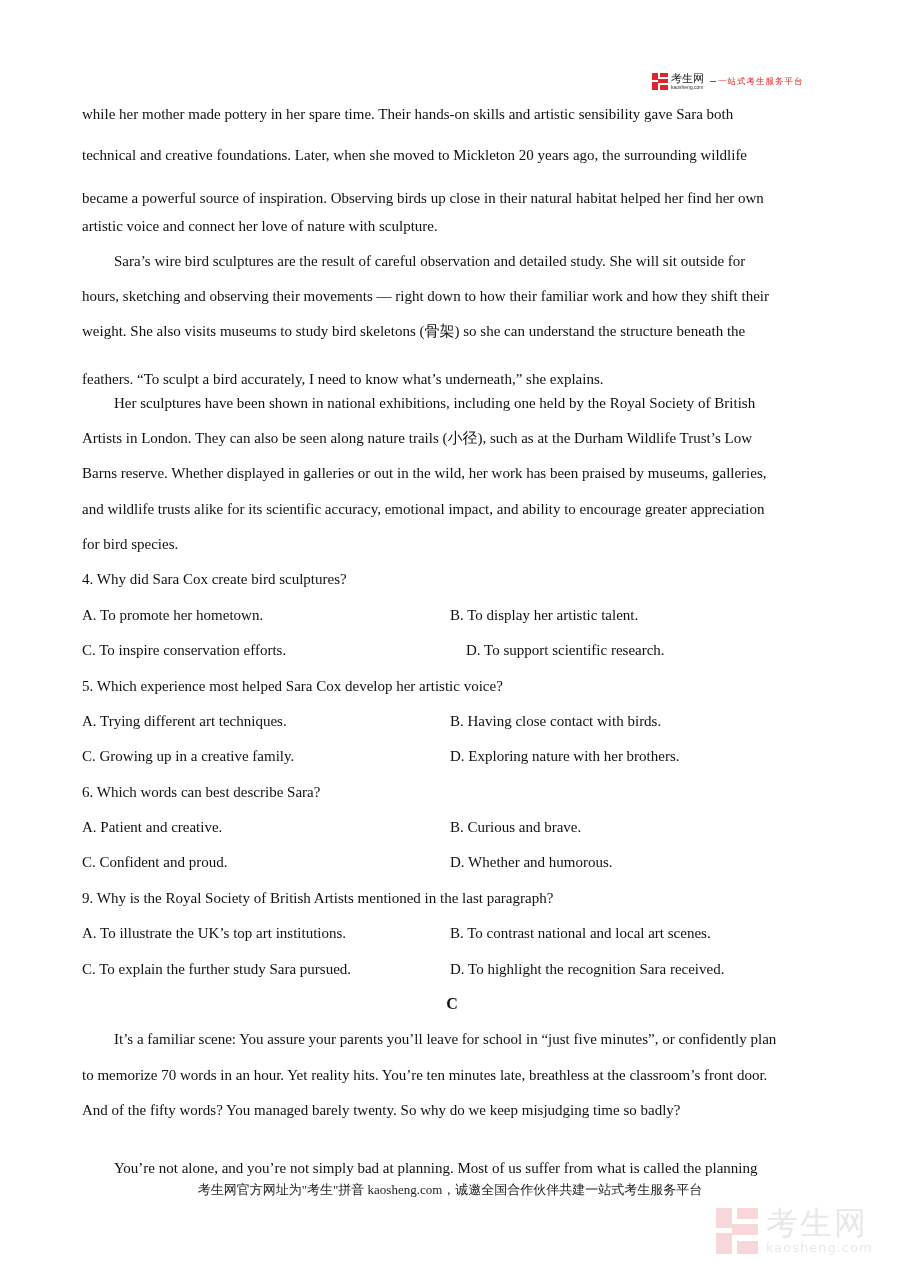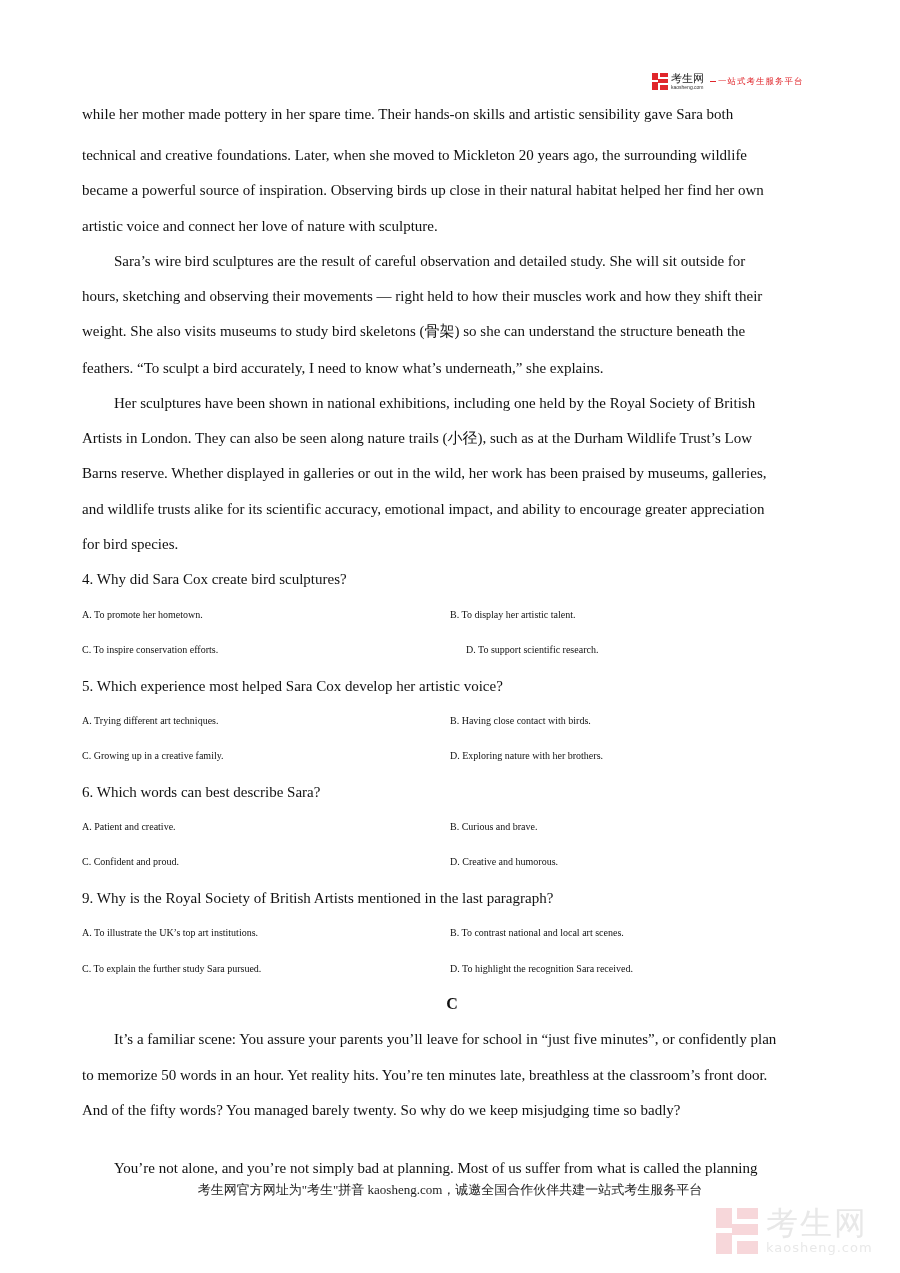--- a/index.html
+++ b/index.html
@@ -15,21 +15,21 @@
     .logo-mark .bar { position: absolute; background: #e0262b; }
     .logo-text-block { display: flex; flex-direction: column; line-height: 1; margin-right: 6px; }
     .logo-cn { font-family: "DejaVu Sans", sans-serif; font-size: 11px; color: #222; letter-spacing: 0px; }
     .logo-en { font-family: "Liberation Sans", sans-serif; font-size: 5px; color: #333; margin-top: 1px; }
     .logo-dash { width: 6px; height: 1px; background: #e0262b; margin-right: 2px; }
     .logo-slogan { font-family: "DejaVu Sans", sans-serif; font-size: 8.5px; color: #e0262b; letter-spacing: 1px; }
 
     .content { position: absolute; left: 82px; top: 102px; width: 740px; font-size: 15px; }
     .line { position: absolute; left: 0; white-space: nowrap; font-size: 15px; line-height: 20px; }
     .indent { padding-left: 32px; font-family: Liberation Serif, serif; }
-    .opt { position: absolute; white-space: nowrap; font-size: 10px; line-height: 20px; }
+    .opt { position: absolute; white-space: nowrap; font-size: 15px; line-height: 20px; }
     .section-title { position: absolute; left: 0; width: 740px; text-align: center; font-weight: bold; font-size: 16px; line-height: 20px; }
 
     .footer-text {
       position: absolute; left: 0; width: 900px; top: 1181px; text-align: center;
       font-size: 13px; color: #222;
     }
     .watermark { position: absolute; left: 716px; top: 1207px; display: flex; align-items: center; opacity: 0.9; }
     .wm-mark { width: 42px; height: 46px; position: relative; margin-right: 8px; }
     .wm-mark .bar { position: absolute; background: #f7d3d6; }
     .wm-text { display: flex; flex-direction: column; line-height: 1; }
@@ -52,27 +52,27 @@
     <span class="logo-en">kaosheng.com</span>
   </div>
   <span class="logo-dash"></span>
   <span class="logo-slogan">一站式考生服务平台</span>
 </div>
 
 <div class="content">
 
   <div class="line" style="top:2px">while her mother made pottery in her spare time. Their hands-on skills and artistic sensibility gave Sara both</div>
   <div class="line" style="top:43px">technical and creative foundations. Later, when she moved to Mickleton 20 years ago, the surrounding wildlife</div>
-  <div class="line" style="top:78px">became a powerful source of inspiration. Observing birds up close in their natural habitat helped her find her own</div>
+  <div class="line" style="top:86px">became a powerful source of inspiration. Observing birds up close in their natural habitat helped her find her own</div>
   <div class="line" style="top:114px">artistic voice and connect her love of nature with sculpture.</div>
 
   <div class="line indent" style="top:149px">Sara’s wire bird sculptures are the result of careful observation and detailed study. She will sit outside for</div>
-  <div class="line" style="top:184px">hours, sketching and observing their movements — right held to how their muscles work and how they shift their</div>
+  <div class="line" style="top:184px">hours, sketching and observing their movements — right down to how their familiar work and how they shift their</div>
   <div class="line" style="top:219px">weight. She also visits museums to study bird skeletons (骨架) so she can understand the structure beneath the</div>
-  <div class="line" style="top:256px">feathers. “To sculpt a bird accurately, I need to know what’s underneath,” she explains.</div>
+  <div class="line" style="top:267px">feathers. “To sculpt a bird accurately, I need to know what’s underneath,” she explains.</div>
 
   <div class="line indent" style="top:291px">Her sculptures have been shown in national exhibitions, including one held by the Royal Society of British</div>
   <div class="line" style="top:326px">Artists in London. They can also be seen along nature trails (小径), such as at the Durham Wildlife Trust’s Low</div>
   <div class="line" style="top:361px">Barns reserve. Whether displayed in galleries or out in the wild, her work has been praised by museums, galleries,</div>
   <div class="line" style="top:397px">and wildlife trusts alike for its scientific accuracy, emotional impact, and ability to encourage greater appreciation</div>
   <div class="line" style="top:432px">for bird species.</div>
 
   <div class="line" style="top:467px">4. Why did Sara Cox create bird sculptures?</div>
   <div class="opt" style="top:503px;left:0">A. To promote her hometown.</div>
   <div class="opt" style="top:503px;left:368px">B. To display her artistic talent.</div>
@@ -82,31 +82,31 @@
   <div class="line" style="top:574px">5. Which experience most helped Sara Cox develop her artistic voice?</div>
   <div class="opt" style="top:609px;left:0">A. Trying different art techniques.</div>
   <div class="opt" style="top:609px;left:368px">B. Having close contact with birds.</div>
   <div class="opt" style="top:644px;left:0">C. Growing up in a creative family.</div>
   <div class="opt" style="top:644px;left:368px">D. Exploring nature with her brothers.</div>
 
   <div class="line" style="top:680px">6. Which words can best describe Sara?</div>
   <div class="opt" style="top:715px;left:0">A. Patient and creative.</div>
   <div class="opt" style="top:715px;left:368px">B. Curious and brave.</div>
   <div class="opt" style="top:750px;left:0">C. Confident and proud.</div>
-  <div class="opt" style="top:750px;left:368px">D. Creative and humorous.</div>
+  <div class="opt" style="top:750px;left:368px">D. Whether and humorous.</div>
 
   <div class="line" style="top:786px">9. Why is the Royal Society of British Artists mentioned in the last paragraph?</div>
   <div class="opt" style="top:821px;left:0">A. To illustrate the UK’s top art institutions.</div>
   <div class="opt" style="top:821px;left:368px">B. To contrast national and local art scenes.</div>
   <div class="opt" style="top:857px;left:0">C. To explain the further study Sara pursued.</div>
   <div class="opt" style="top:857px;left:368px">D. To highlight the recognition Sara received.</div>
 
   <div class="section-title" style="top:892px">C</div>
   <div class="line indent" style="top:927px">It’s a familiar scene: You assure your parents you’ll leave for school in “just five minutes”, or confidently plan</div>
-  <div class="line" style="top:963px">to memorize 50 words in an hour. Yet reality hits. You’re ten minutes late, breathless at the classroom’s front door.</div>
+  <div class="line" style="top:963px">to memorize 70 words in an hour. Yet reality hits. You’re ten minutes late, breathless at the classroom’s front door.</div>
   <div class="line" style="top:998px">And of the fifty words? You managed barely twenty. So why do we keep misjudging time so badly?</div>
   <div class="line indent" style="top:1056px">You’re not alone, and you’re not simply bad at planning. Most of us suffer from what is called the planning</div>
 </div>
 
 <div class="footer-text">考生网官方网址为"考生"拼音 kaosheng.com，诚邀全国合作伙伴共建一站式考生服务平台</div>
 
 <div class="watermark">
   <div class="wm-mark">
     <span class="bar" style="left:0;top:0;width:16px;height:20px;"></span>
     <span class="bar" style="left:0;top:25px;width:16px;height:21px;"></span>

